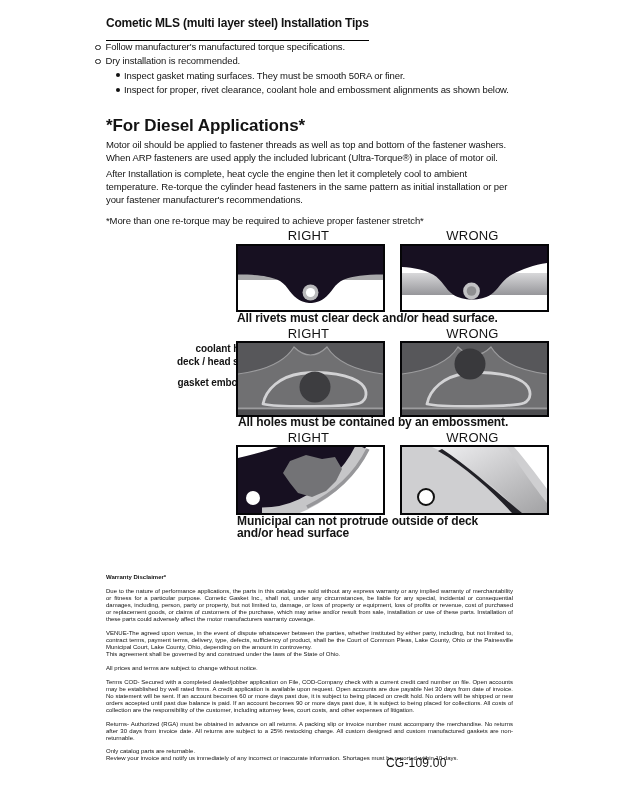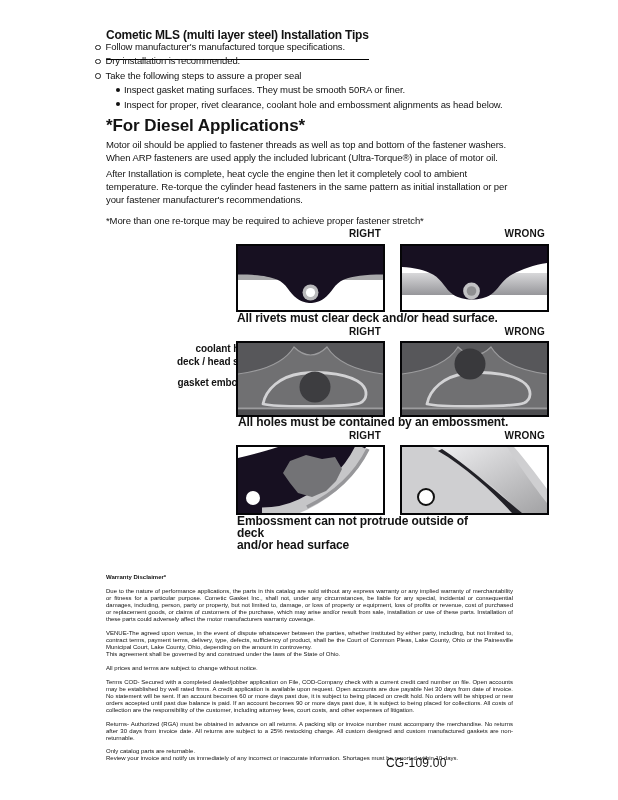--- a/index.html
+++ b/index.html
@@ -5,38 +5,38 @@
   html,body{margin:0;padding:0;}
   body{
     width:618px;height:800px;position:relative;background:#ffffff;
     font-family:"Liberation Sans", sans-serif;color:#131313;
     -webkit-font-smoothing:antialiased;overflow:hidden;
   }
   .abs{position:absolute;}
 
   
   .title{left:106px;top:16px;font-size:12px;font-weight:bold;letter-spacing:-0.2px;}
-  .title span{border-bottom:1.8px solid #000;padding-bottom:17px;display:inline-block;margin-top:12px;}
+  .title span{border-bottom:1.8px solid #000;padding-bottom:10px;display:inline-block;}
 
   
   .bullets{left:95px;top:40px;width:430px;font-size:9.5px;line-height:14.4px;letter-spacing:-0.1px;}
   .brow{display:flex;align-items:flex-start;}
   .brow .m1{flex:0 0 auto;width:3.5px;height:3.5px;border:1px solid #222;border-radius:50%;margin:4.5px 5px 0 0;}
   .brow.l2{padding-left:21px;}
   .brow .m2{flex:0 0 auto;width:4px;height:4px;background:#111;border-radius:50%;margin:4.5px 4px 0 0;}
 
   
   .h2{left:106px;top:116px;font-size:17px;font-weight:bold;letter-spacing:-0.1px;}
   .para{width:408px;font-size:9.5px;line-height:13.2px;letter-spacing:-0.1px;}
   .p1{left:106px;top:138px;}
   .p2{left:106px;top:167px;}
   .p3{left:106px;top:214px;}
 
   
-  .dg-h{width:145px;text-align:right;font-size:10px;font-weight:bold;letter-spacing:0.2px;}
+  .dg-h{width:145px;text-align:center;font-size:13px;font-weight:normal;letter-spacing:0.2px;}
   .panel{border:2px solid #050507;background:#fff;line-height:0;}
   .panel svg{display:block;}
   .cap{font-size:12px;font-weight:bold;letter-spacing:-0.1px;line-height:12px;}
 
   
   .lab{font-size:10px;font-weight:bold;text-align:right;line-height:12.5px;letter-spacing:-0.1px;}
 
   
   .fine{left:106px;top:574px;width:407px;font-size:6px;line-height:7.1px;text-align:justify;letter-spacing:0;}
   .fine .hd{font-weight:bold;margin:0 0 7px 0;}
@@ -52,31 +52,27 @@
 
 <div class="abs bullets">
   <div class="brow">
       <span class="m1"></span>
       <span>Follow manufacturer's manufactured torque specifications.</span>
     </div>
   <div class="brow">
       <span class="m1"></span>
       <span>Dry installation is recommended.</span>
     </div>
-  <div class="brow">
-      <span class="m1"></span>
-      <span>Take the following steps to assure a proper seal</span>
-    </div>
   <div class="brow l2">
       <span class="m2"></span>
       <span>Inspect gasket mating surfaces.  They must be smooth 50RA or finer.</span>
     </div>
   <div class="brow l2">
       <span class="m2"></span>
-      <span>Inspect for proper, rivet clearance, coolant hole and embossment alignments as head below.</span>
+      <span>Inspect for proper, rivet clearance, coolant hole and embossment alignments as shown below.</span>
     </div>
 </div>
 
 <div class="abs h2">*For Diesel Applications*</div>
 <div class="abs para p1">Motor oil should be applied to fastener threads as well as top and bottom of the fastener washers. When ARP fasteners are used apply the included lubricant (Ultra-Torque®) in place of motor oil.</div>
 <div class="abs para p2">After Installation is complete, heat cycle the engine then let it completely cool to ambient temperature. Re-torque the cylinder head fasteners in the same pattern as initial installation or per your fastener manufacturer's recommendations.</div>
 <div class="abs para p3">*More than one re-torque may be required to achieve proper fastener stretch*</div>
 
 <div class="abs dg-h" style="left:236px;top:228px;">RIGHT</div>
 <div class="abs dg-h" style="left:400px;top:228px;">WRONG</div>
@@ -175,21 +171,21 @@
     </defs>
     <rect x="0" y="0" width="145" height="66" fill="#cfcfd1"></rect>
     <path d="M112,0 H145 V42 C133,26 122,11 112,0 Z" fill="#ffffff"></path>
     <path d="M30,0 H105 C122,26 137,46 145,56 V66 H118 C94,40 62,14 30,0 Z" fill="url(#bandGrad)"></path>
     <path d="M40,2 C70,22 100,50 120,66 L110,66 C92,46 64,20 36,4 Z" fill="#222127"></path>
     <circle cx="24" cy="50" r="8" fill="#ffffff" stroke="#111" stroke-width="2"></circle>
   </svg>
 </div>
 
 <div class="abs cap" style="left:237px;top:515px;width:260px;">
-  <div>Embossment can not protrude outside of deck</div>
+  <div>Municipal can not protrude outside of deck</div>
   <div>and/or head surface</div>
 </div>
 
 <div class="abs fine">
   <div class="hd">Warranty Disclaimer*</div>
   <p>Due to the nature of performance applications, the parts in this catalog are sold without any express warranty or any implied warranty of merchantability or fitness for a particular purpose.  Cometic Gasket Inc., shall not, under any circumstances, be liable for any special, incidental or consequential damages, including, person, party or property, but not limited to, damage, or loss of property or equipment, loss of profits or revenue, cost of purchased or replacement goods, or claims of customers of the purchase, which may arise and/or result from sale, installation or use of these parts.  Installation of these parts could adversely affect the motor manufacturers warranty coverage.</p>
   <p class="tight">VENUE-The agreed upon venue, in the event of dispute whatsoever between the parties, whether instituted by either party, including, but not limited to, contract terms, payment terms, delivery, type, defects, sufficiency of product, shall be the Court of Common Pleas, Lake County, Ohio or the Painesville Municipal Court, Lake County, Ohio, depending on the amount in controversy.</p>
   <p>This agreement shall be governed by and construed under the laws of the State of Ohio.</p>
   <p>All prices and terms are subject to change without notice.</p>
   <p>Terms COD- Secured with a completed dealer/jobber application on File, COD-Company check with a current credit card number on file.  Open accounts may be established by well rated firms.  A credit application is available upon request.  Open accounts are due payable Net 30 days from date of invoice.  No statement will be sent.  If an account becomes 60 or more days past due, it is subject to being placed on credit hold.  No orders will be shipped or new orders accepted until past due balance is paid.  If an account becomes 90 or more days past due, it is subject to being placed for collections.  All costs of collection are the responsibility of the customer, including attorney fees, court costs, and other expenses of litigation.</p>

